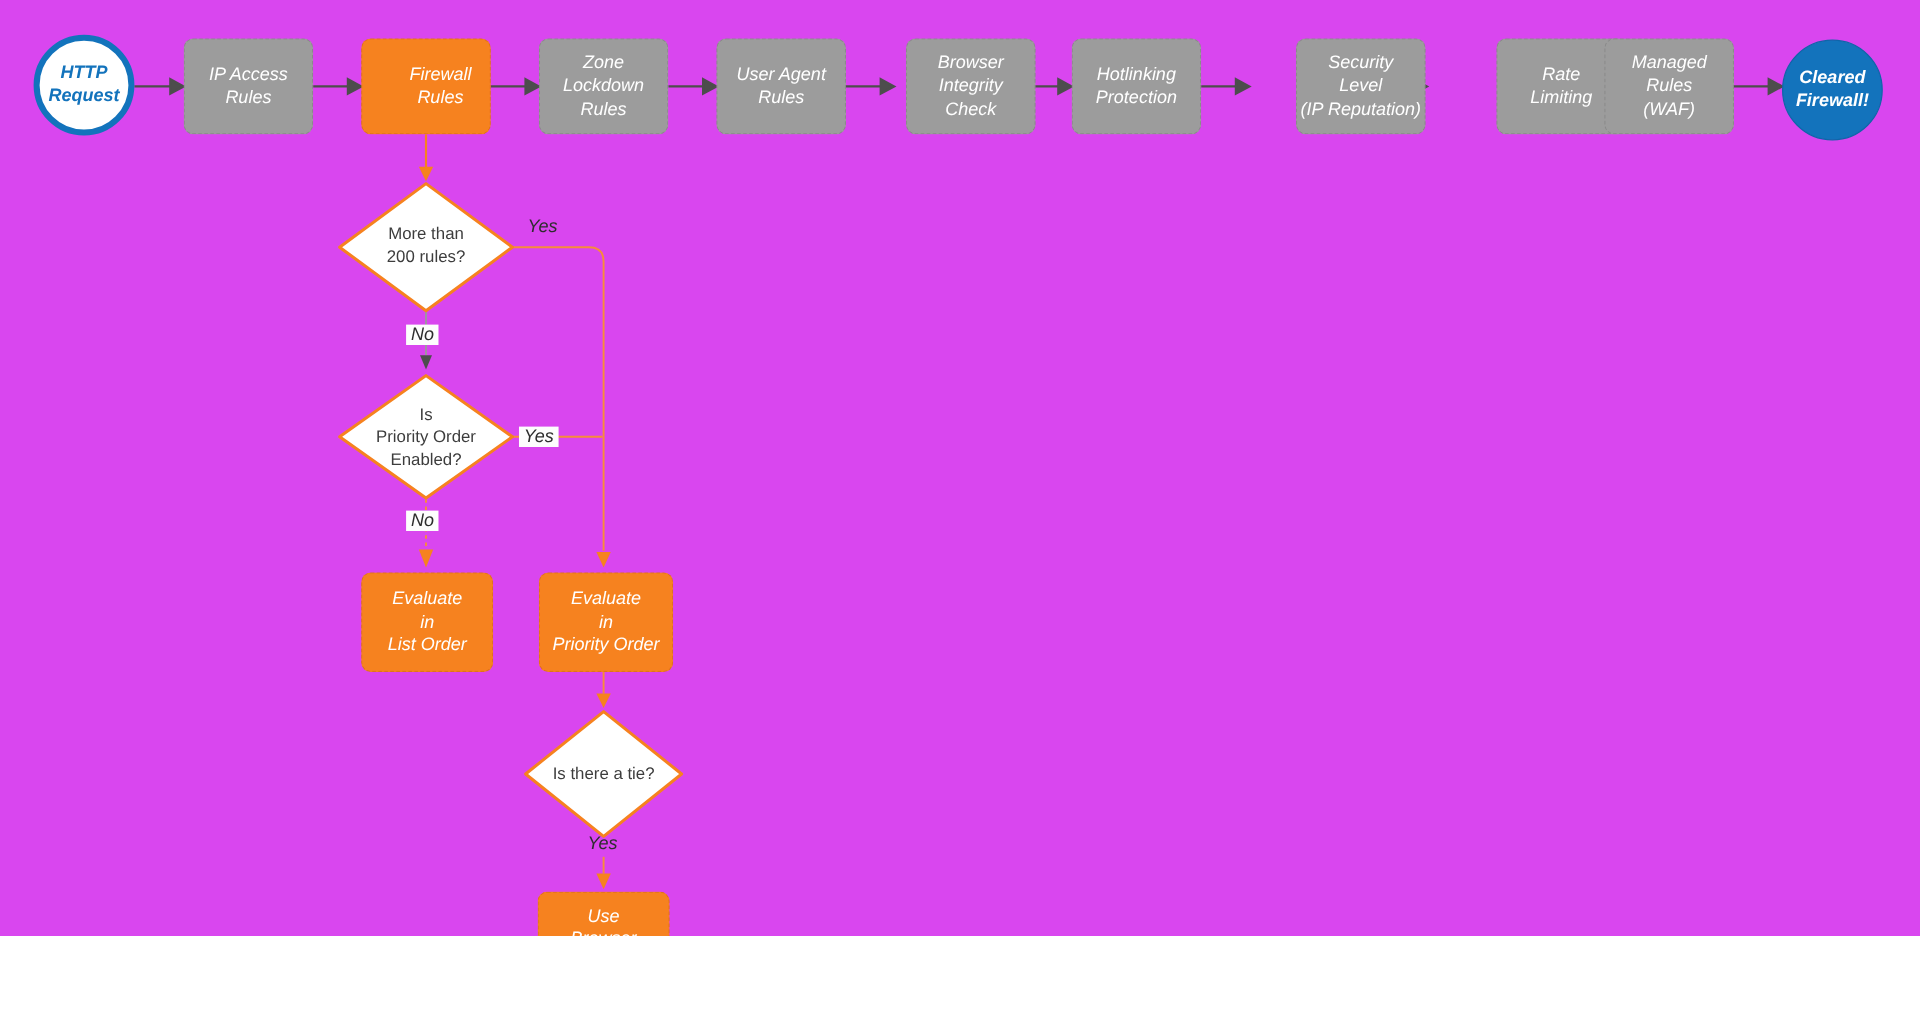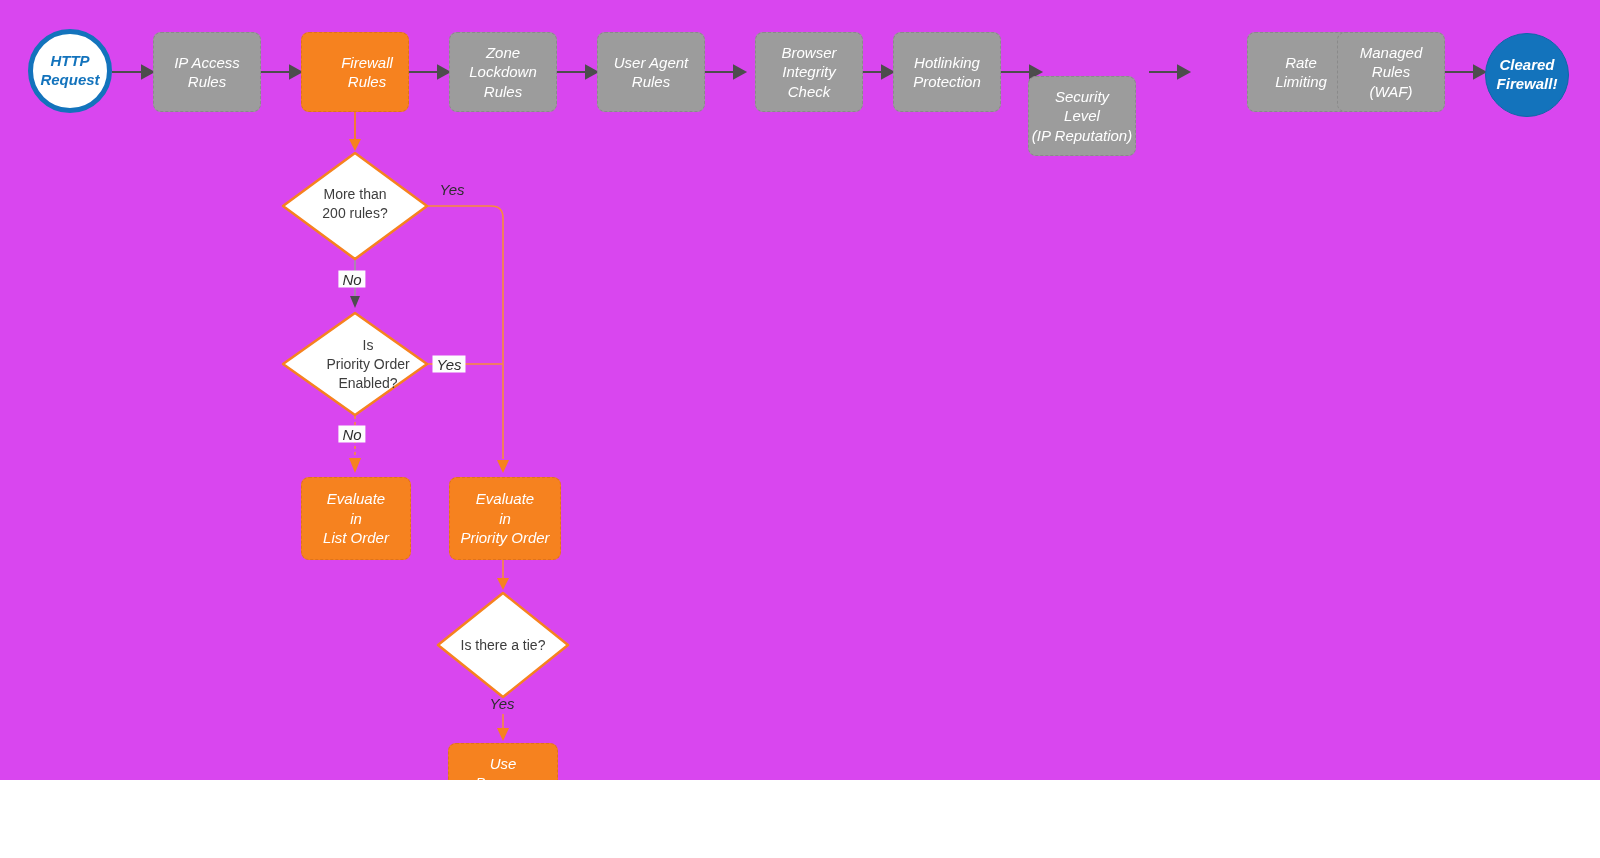--- a/index.html
+++ b/index.html
@@ -122,38 +122,38 @@
   </div>
   <div class="stage" style="left:745px;margin-left:10px;">
     <span class="node-label">Browser
 Integrity
 Check</span>
   </div>
   <div class="stage" style="left:893px;">
     <span class="node-label">Hotlinking
 Protection</span>
   </div>
-  <div class="stage" style="left:1028px;margin-top:44px;">
+  <div class="stage" style="left:1080px;">
     <span class="node-label">Security
 Level
 (IP Reputation)</span>
   </div>
   <div class="stage" style="left:1247px;">
     <span class="node-label">Rate
 Limiting</span>
   </div>
   <div class="stage" style="left:1337px;">
     <span class="node-label">Managed
 Rules
 (WAF)</span>
   </div>
 
   <div class="diamond-label" style="left:355px;top:204px;">More than
 200 rules?</div>
-  <div class="diamond-label" style="left:368px;top:364px;">Is
+  <div class="diamond-label" style="left:355px;top:364px;">Is
 Priority Order
 Enabled?</div>
   <div class="diamond-label" style="left:503px;top:645px;">Is there a tie?</div>
 
   <div class="action" style="left:301px;top:477px;width:110px;height:83px;">
     <span class="node-label">Evaluate
 in
 List Order</span>
   </div>
   <div class="action" style="left:449px;top:477px;width:112px;height:83px;">

